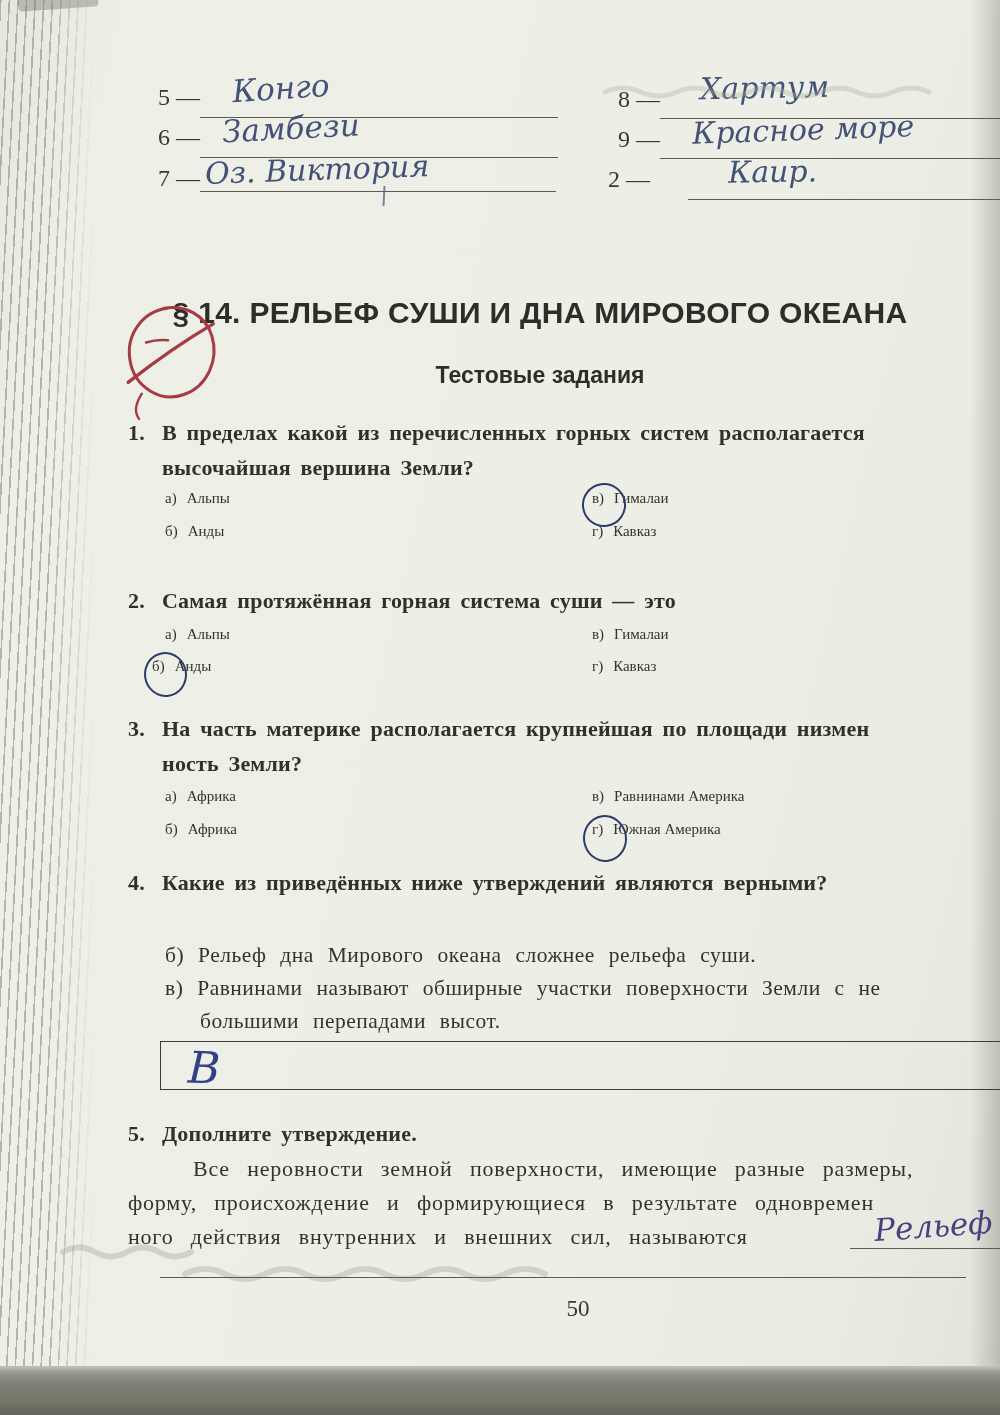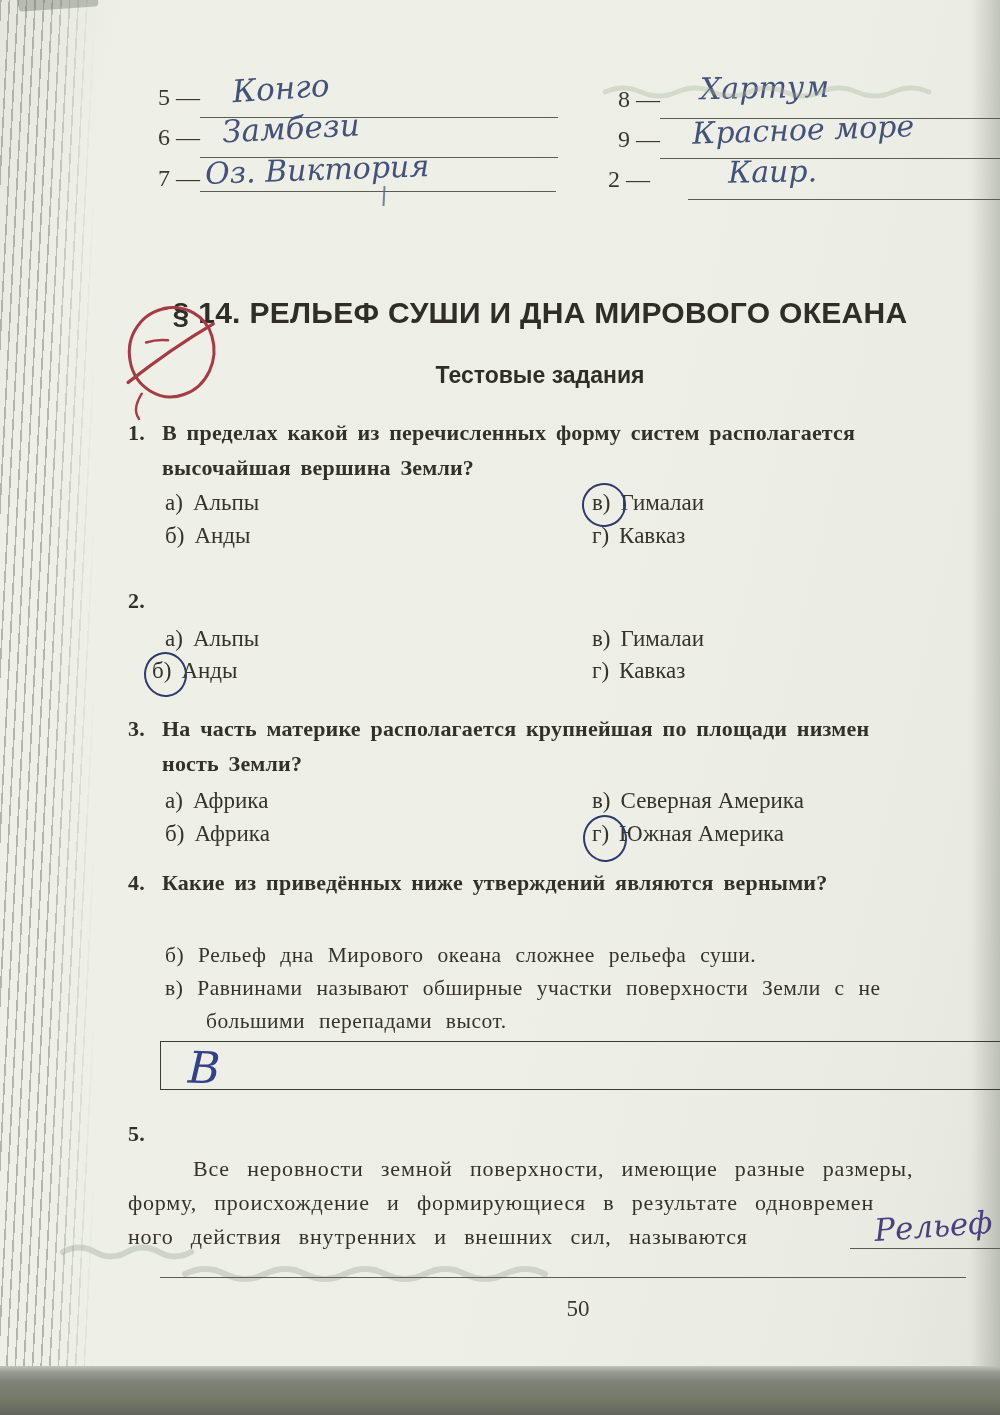--- a/index.html
+++ b/index.html
@@ -20,21 +20,21 @@
   .bottom-band{position:absolute;left:0;top:1366px;width:1000px;height:49px;
     background:linear-gradient(to bottom,#c2c4b9 0,#989c91 6px,#7f8378 16px,#747868 34px,#62665c 49px);}
   
   .num-label{position:absolute;font-size:24px;white-space:nowrap;color:#3a382f;}
   .underline{position:absolute;height:0;border-bottom:1.6px solid #5d5c52;}
   .h-title{position:absolute;left:60px;width:960px;text-align:center;font-family:"Liberation Sans",sans-serif;
     font-weight:700;font-size:30px;letter-spacing:.3px;color:#2e2d28;white-space:nowrap;}
   .h-sub{position:absolute;left:60px;width:960px;text-align:center;font-family:"Liberation Sans",sans-serif;
     font-weight:700;font-size:23px;color:#2e2d28;}
   .qline{position:absolute;font-weight:700;font-size:22px;letter-spacing:.2px;word-spacing:4px;white-space:nowrap;color:#32302a;}
-  .opt{position:absolute;font-size:23px;white-space:nowrap;}
+  .opt{position:absolute;font-size:15px;white-space:nowrap;}
   .opt .lbl{display:inline-block;margin-right:10px;}
   .q4item{position:absolute;font-size:21.5px;word-spacing:8px;letter-spacing:.5px;white-space:nowrap;}
   .q5line{position:absolute;font-size:22px;word-spacing:11px;letter-spacing:.8px;white-space:nowrap;}
   .page-num{position:absolute;left:98px;width:960px;top:1296px;text-align:center;font-size:23px;color:#3a382f;}
   
   .hw{position:absolute;font-family:"DejaVu Serif",serif;font-style:italic;color:#44527a;white-space:nowrap;}
   .pen-circle{position:absolute;border:2.2px solid #2e3a6b;border-radius:50%;transform:rotate(-8deg);}
   .answer-box{position:absolute;left:160px;top:1041px;width:846px;height:47px;border:1.6px solid #3c3b33;}
   .stray{position:absolute;width:2px;background:#5a6683;opacity:.8;}
   .bleed{position:absolute;opacity:.35;filter:blur(.6px);}
@@ -80,59 +80,61 @@
   <div class="h-title" style="top:296px">§ 14. РЕЛЬЕФ СУШИ И ДНА МИРОВОГО ОКЕАНА</div>
   <svg style="position:absolute;left:118px;top:298px;transform:rotate(-3deg)" width="112" height="122" viewBox="0 0 112 122">
     <path d="M52 10 C 27 12, 9 34, 12 60 C 15 88, 41 104, 64 97 C 88 90, 101 64, 95 40 C 90 19, 70 7, 48 10" stroke="#a63a45" stroke-width="3" fill="none" stroke-linecap="round"></path>
     <path d="M9 82 C 36 63, 72 41, 97 28" stroke="#a63a45" stroke-width="3.4" fill="none" stroke-linecap="round"></path>
     <path d="M29 43 C 37 41, 45 41, 51 42" stroke="#a63a45" stroke-width="2.6" fill="none" stroke-linecap="round"></path>
     <path d="M22 94 C 15 104, 13 112, 18 119" stroke="#a63a45" stroke-width="2.4" fill="none" stroke-linecap="round"></path>
   </svg>
   <div class="h-sub" style="top:362px">Тестовые задания</div>
 
   <div class="qline" style="left:128px;top:420px">1.</div>
-  <div class="qline" style="left:162px;top:420px">В пределах какой из перечисленных форму систем располагается</div>
+  <div class="qline" style="left:162px;top:420px">В пределах какой из перечисленных горных систем располагается</div>
   <div class="qline" style="left:162px;top:455px">высочайшая вершина Земли?</div>
   <div class="opt" style="left:165px;top:490px"><span class="lbl">а)</span><span>Альпы</span></div>
   <div class="opt" style="left:592px;top:490px">
     <span class="pen-circle" style="left:-10px;top:-7px;width:40px;height:40px"></span>
     <span class="lbl">в)</span><span>Гималаи</span>
   </div>
   <div class="opt" style="left:165px;top:523px"><span class="lbl">б)</span><span>Анды</span></div>
   <div class="opt" style="left:592px;top:523px"><span class="lbl">г)</span><span>Кавказ</span></div>
 
   <div class="qline" style="left:128px;top:588px">2.</div>
+  <div class="qline" style="left:162px;top:588px">Самая протяжённая горная система суши — это</div>
   <div class="opt" style="left:165px;top:626px"><span class="lbl">а)</span><span>Альпы</span></div>
   <div class="opt" style="left:592px;top:626px"><span class="lbl">в)</span><span>Гималаи</span></div>
   <div class="opt" style="left:152px;top:658px">
     <span class="pen-circle" style="left:-8px;top:-6px;width:39px;height:41px"></span>
     <span class="lbl">б)</span><span>Анды</span>
   </div>
   <div class="opt" style="left:592px;top:658px"><span class="lbl">г)</span><span>Кавказ</span></div>
 
   <div class="qline" style="left:128px;top:716px">3.</div>
   <div class="qline" style="left:162px;top:716px">На часть материке располагается крупнейшая по площади низмен</div>
   <div class="qline" style="left:162px;top:751px">ность Земли?</div>
   <div class="opt" style="left:165px;top:788px"><span class="lbl">а)</span><span>Африка</span></div>
-  <div class="opt" style="left:592px;top:788px"><span class="lbl">в)</span><span>Северная Америка</span></div>
+  <div class="opt" style="left:592px;top:788px"><span class="lbl">в)</span><span>Равнинами Америка</span></div>
   <div class="opt" style="left:165px;top:821px"><span class="lbl">б)</span><span>Африка</span></div>
   <div class="opt" style="left:592px;top:821px">
     <span class="pen-circle" style="left:-9px;top:-6px;width:40px;height:43px"></span>
     <span class="lbl">г)</span><span>Южная Америка</span>
   </div>
 
   <div class="qline" style="left:128px;top:870px">4.</div>
   <div class="qline" style="left:162px;top:870px">Какие из приведённых ниже утверждений являются верными?</div>
   <div class="q4item" style="left:165px;top:943px">б) Рельеф дна Мирового океана сложнее рельефа суши.</div>
   <div class="q4item" style="left:165px;top:976px">в) Равнинами называют обширные участки поверхности Земли с не</div>
-  <div class="q4item" style="left:206px;top:1009px">большими перепадами высот.</div>
+  <div class="q4item" style="left:200px;top:1009px">большими перепадами высот.</div>
   <div class="answer-box"></div>
   <div class="hw" style="left:188px;top:1042px;font-size:44px;color:#33408a;transform:rotate(2deg)">В</div>
 
   <div class="qline" style="left:128px;top:1121px">5.</div>
+  <div class="qline" style="left:162px;top:1121px">Дополните утверждение.</div>
   <div class="q5line" style="left:193px;top:1156px">Все неровности земной поверхности, имеющие разные размеры,</div>
   <div class="q5line" style="left:128px;top:1190px">форму, происхождение и формирующиеся в результате одновремен</div>
   <div class="q5line" style="left:128px;top:1224px">ного действия внутренних и внешних сил, называются</div>
   <div class="underline" style="left:850px;top:1248px;width:156px"></div>
   <div class="hw" style="left:874px;top:1208px;font-size:31px;color:#4a4080;transform:rotate(-4deg)">Рельеф</div>
 
   <svg class="bleed" style="left:55px;top:1238px" width="720" height="48" viewBox="0 0 720 48">
     <path d="M8 14 q 16 -9 32 0 t 32 0 t 32 0 t 32 0" stroke="#9ba090" stroke-width="6" fill="none" stroke-linecap="round"></path>
     <path d="M130 36 q 20 -10 40 0 t 40 0 t 40 0 t 40 0 t 40 0 t 40 0 t 40 0 t 40 0 t 40 0" stroke="#9ba090" stroke-width="6" fill="none" stroke-linecap="round"></path>
   </svg>

